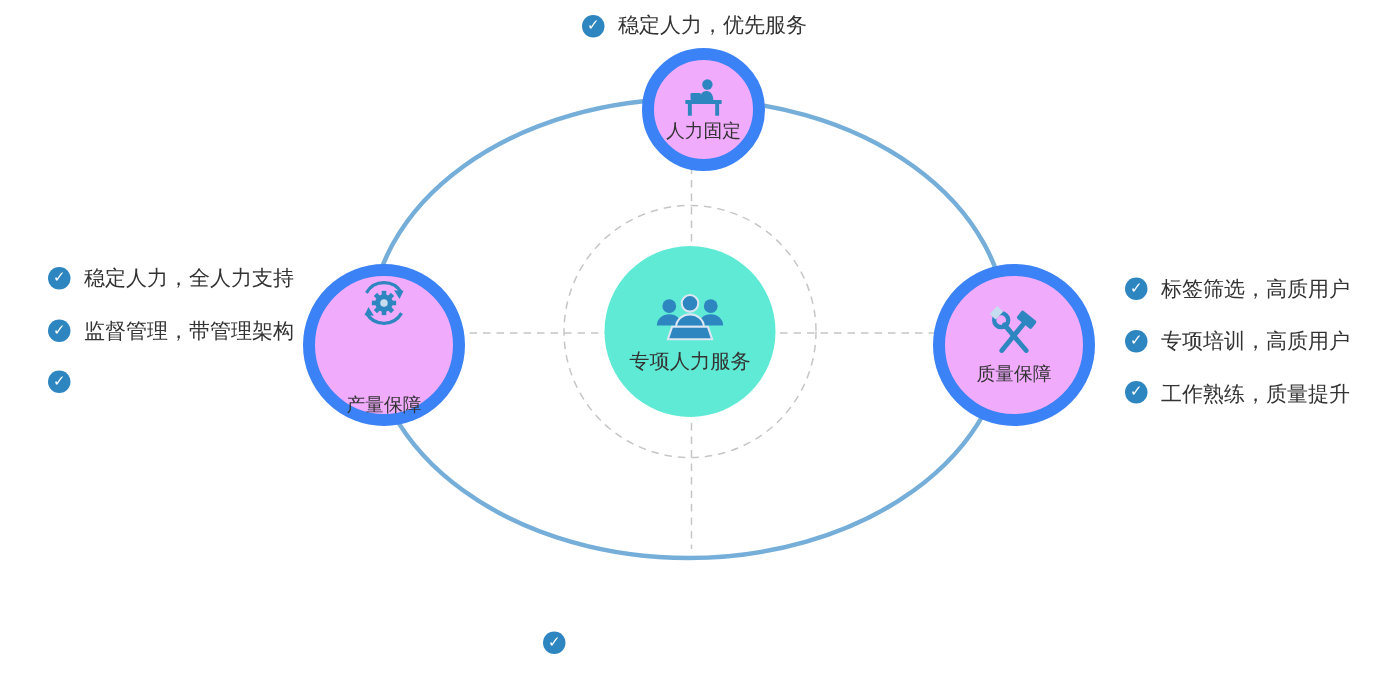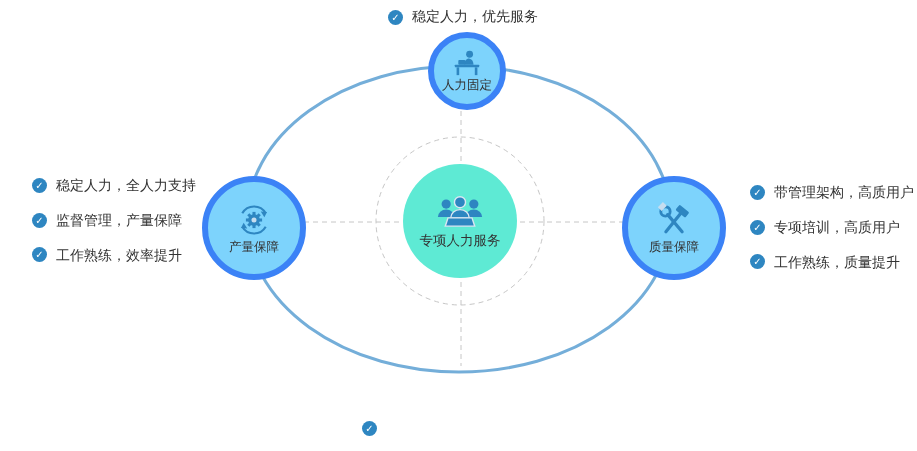--- a/index.html
+++ b/index.html
@@ -1,29 +1,29 @@
 <!DOCTYPE html>
 <html><head>
 <meta charset="utf-8">
 <style>
   html,body{margin:0;padding:0;background:#ffffff;}
   body{font-family:"Liberation Sans","DejaVu Sans",sans-serif;color:#333;}
   .canvas{position:relative;width:917px;height:451px;background:#fff;overflow:hidden;}
   .lines-svg{position:absolute;left:0;top:0;}
-  .node{position:absolute;border-radius:50%;background:#7dd3fc;border:6px solid #3b82f6;display:flex;flex-direction:column;align-items:center;justify-content:center;}
+  .node{position:absolute;border-radius:50%;background:#f0abfc;border:8px solid #3b82f6;display:flex;flex-direction:column;align-items:center;justify-content:center;}
   .node-label{font-size:12.5px;color:#333;white-space:nowrap;line-height:1;margin-top:3px;}
   .center-circle{position:absolute;left:403px;top:164px;width:114px;height:114px;border-radius:50%;background:#5eead4;display:flex;flex-direction:column;align-items:center;justify-content:center;gap:4px;}
   .center-label{font-size:13.5px;color:#333;white-space:nowrap;}
   .annotation{position:absolute;display:flex;align-items:center;gap:9px;font-size:14px;color:#333;}
   .list{position:absolute;display:flex;flex-direction:column;gap:18px;}
   .bullet-row{display:flex;align-items:center;gap:9px;font-size:14px;color:#333;white-space:nowrap;line-height:1.2;}
   .check{width:15px;height:15px;border-radius:50%;background:#2e86c1;color:#fff;font-size:10px;line-height:15px;text-align:center;flex:0 0 auto;font-weight:bold;}
   .node-top{left:428px;top:32px;width:66px;height:66px;}
   .node-bottom{left:430px;top:334px;width:64px;height:64px;}
-  .node-left{left:202px;top:176px;width:92px;height:92px;}
+  .node-left{left:202px;top:176px;width:92px;height:92px;justify-content:space-between;}
   .node-right{left:622px;top:176px;width:92px;height:92px;}
   .annotation-top{left:388px;top:8px;}
   .annotation-bottom{left:362px;top:421px;}
   .list-left{left:32px;top:177px;}
   .list-right{left:750px;top:184px;}
 </style>
 </head>
 <body>
 
 <div class="canvas">
@@ -105,32 +105,31 @@
     <span class="check">✓</span>
   </div>
 
   <div class="list list-left">
     <div class="bullet-row">
       <span class="check">✓</span>
       <span>稳定人力，全人力支持</span>
     </div>
     <div class="bullet-row">
       <span class="check">✓</span>
-      <span>监督管理，产量保障</span>
+      <span>监督管理，带管理架构</span>
     </div>
     <div class="bullet-row">
       <span class="check">✓</span>
-      <span>工作熟练，效率提升</span>
     </div>
   </div>
 
   <div class="list list-right">
     <div class="bullet-row">
       <span class="check">✓</span>
-      <span>带管理架构，高质用户</span>
+      <span>标签筛选，高质用户</span>
     </div>
     <div class="bullet-row">
       <span class="check">✓</span>
       <span>专项培训，高质用户</span>
     </div>
     <div class="bullet-row">
       <span class="check">✓</span>
       <span>工作熟练，质量提升</span>
     </div>
   </div>

